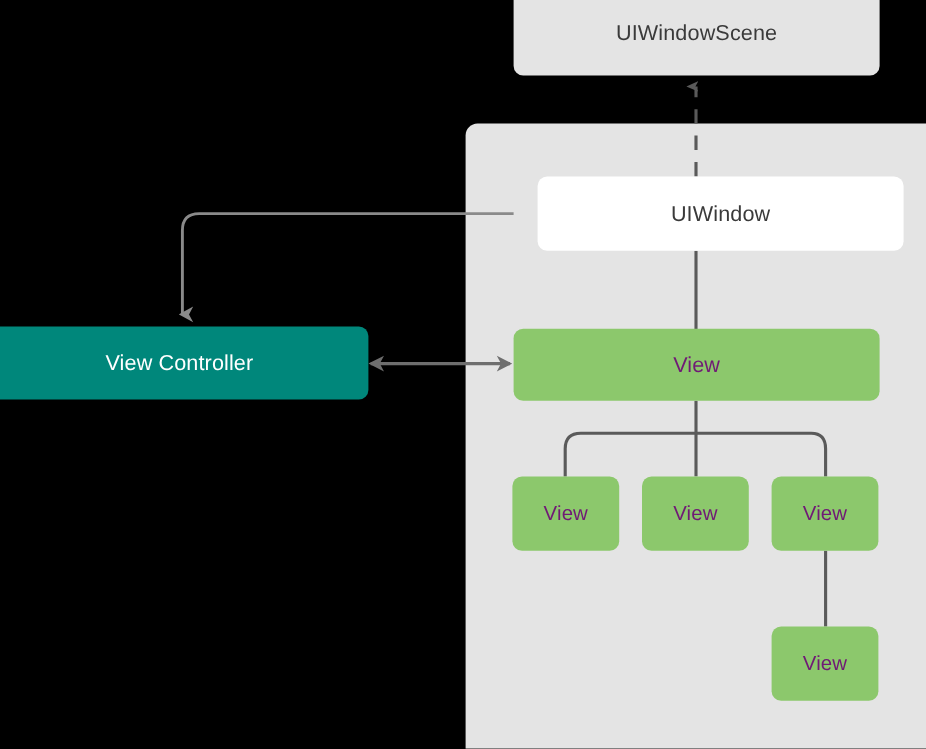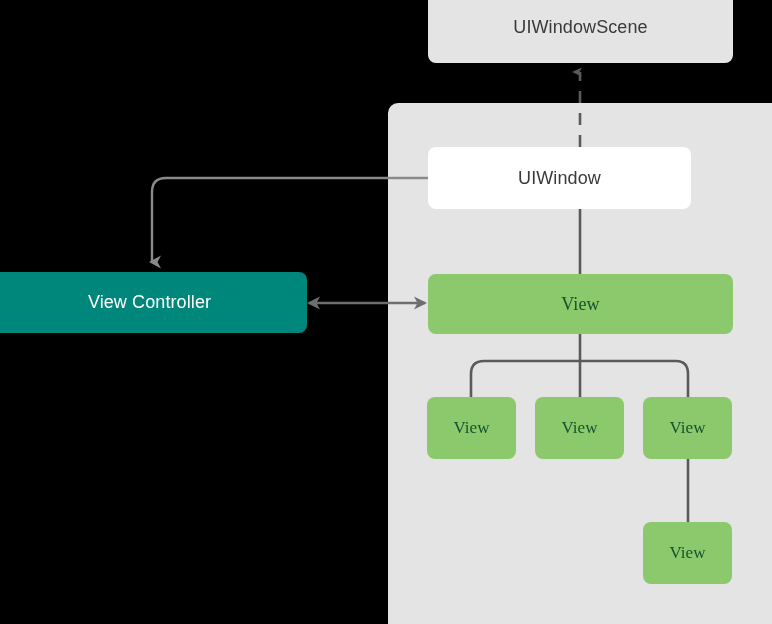--- a/index.html
+++ b/index.html
@@ -38,22 +38,21 @@
   .node-scene {
     background: #e4e4e4;
     color: #3a3a3a;
   }
   .node-window {
     background: #ffffff;
     color: #3a3a3a;
   }
   .node-view {
     background: #8cc86c;
-    color: #14532d;
-    font-family: Liberation Serif, serif;
+    color: #701a75;
   }
   .node-vc {
     background: #00877b;
     color: #ffffff;
   }
   .node-sub {
     font-size: 17px;
   }
 
   
@@ -108,21 +107,21 @@
     <path d="M471,397 L471,374 Q471,361 484,361 L676,361 Q688,361 688,374 L688,397" fill="none" stroke="#5a5a5a" stroke-width="2.6"></path>
 
      grandchild View --&gt;
     <line x1="688" y1="459" x2="688" y2="522" stroke="#5a5a5a" stroke-width="2.6"></line>
   </svg>
 
   <div class="node node-scene" style="left:428px; top:-8px; width:305px; height:71px;">
     <span>UIWindowScene</span>
   </div>
 
-  <div class="node node-window" style="left:428px; top:147px; width:263px; height:62px;align-items:center;">
+  <div class="node node-window" style="left:448px; top:147px; width:305px; height:62px;align-items:center;">
     <span>UIWindow</span>
   </div>
 
   <div class="node node-vc" style="left:-8px; top:272px; width:315px; height:61px;">
     <span>View Controller</span>
   </div>
 
   <div class="node node-view" style="left:428px; top:274px; width:305px; height:60px;">
     <span>View</span>
   </div>

